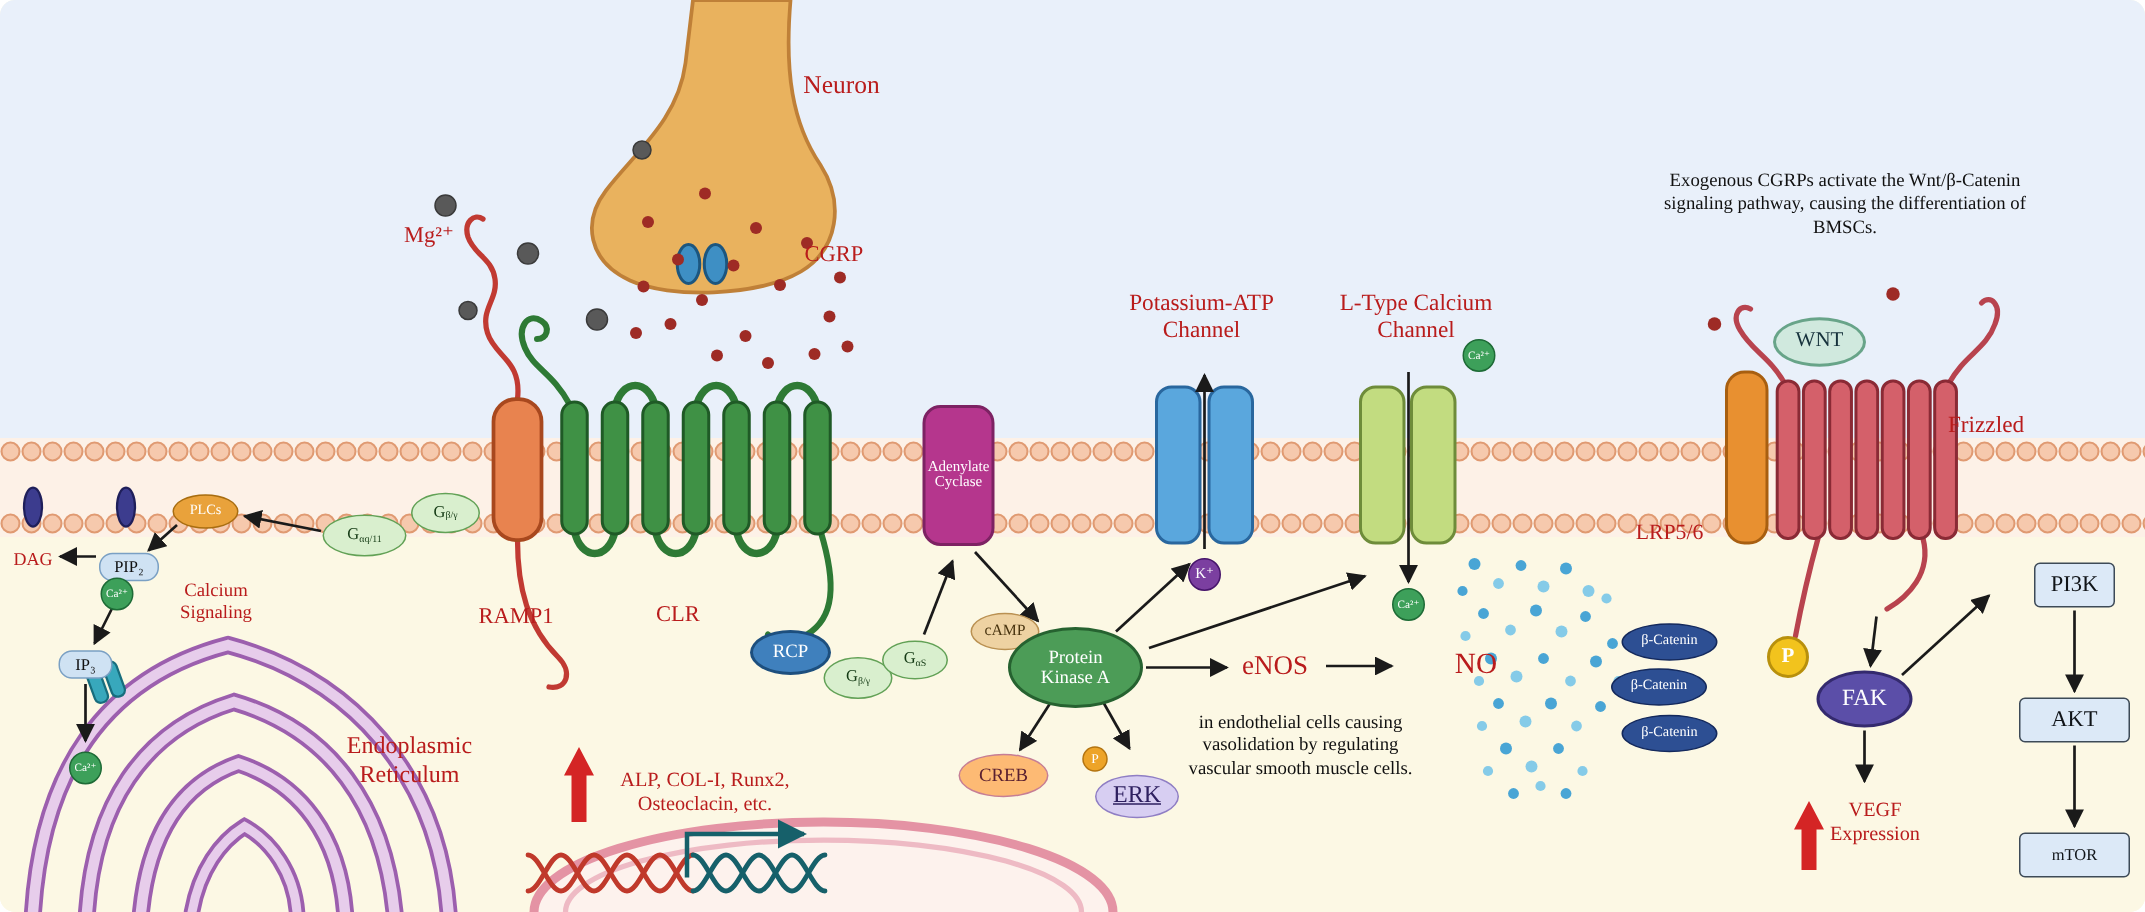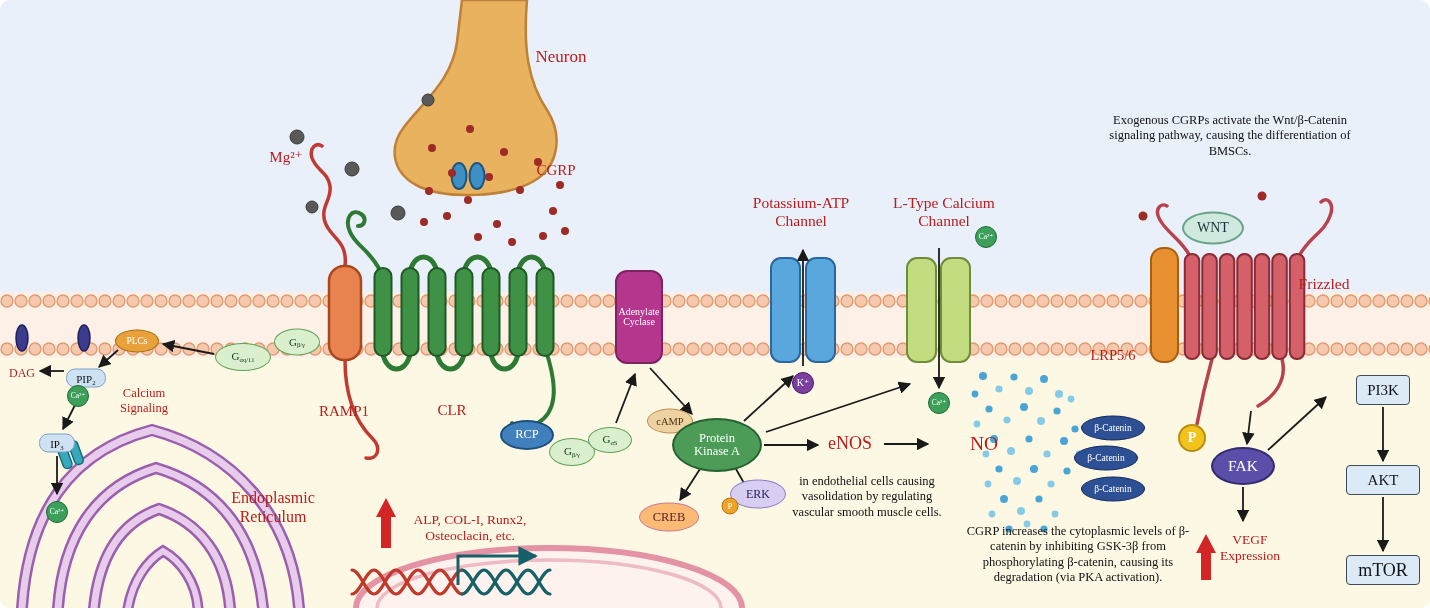--- a/index.html
+++ b/index.html
@@ -265,21 +265,20 @@
 <div class="lbl" style="left:22px;top:373px;font-size:12px;">DAG</div>
 <div class="lbl" style="left:850px;top:444px;font-size:18px;">eNOS</div>
 <div class="lbl" style="left:984px;top:443px;font-size:19.5px;">NO</div>
 <div class="lbl" style="left:1250px;top:548px;font-size:13.5px;">VEGF
 Expression</div>
 <div class="lbl" style="left:470px;top:528px;font-size:13.5px;">ALP, COL-I, Runx2,
 Osteoclacin, etc.</div>
 
 <div class="note" style="left:1230px;top:136px;width:248px;">Exogenous CGRPs activate the Wnt/β-Catenin signaling pathway, causing the differentiation of BMSCs.</div>
 <div class="note" style="left:867px;top:497px;width:170px;">in endothelial cells causing vasolidation by regulating vascular smooth muscle cells.</div>
-<div class="note" style="left:1078px;top:554px;width:240px;">CGRP increases the cytoplasmic levels of β-catenin by inhibiting GSK-3β from phosphorylating β-catenin, causing its degradation (via PKA activation).</div>
 
 <div class="oval" style="left:639px;top:317px;width:48px;height:94px;border-radius:12px;background:#b5368d;border:2px solid #7d2263;color:#fff;font-size:10px;">Adenylate
 Cyclase</div>
 
 <div class="oval" style="left:527px;top:435px;width:54px;height:30px;background:#3f80bd;border:2px solid #1d4f7e;color:#fff;font-size:12.5px;">RCP</div>
 
 <div class="oval" style="left:572px;top:452px;width:46px;height:28px;background:#d9efce;border:1.5px solid #62a156;color:#143a14;font-size:11px;">
   <span>G</span><span class="sub">β/γ</span>
 </div>
 <div class="oval" style="left:610px;top:440px;width:44px;height:26px;background:#d9efce;border:1.5px solid #62a156;color:#143a14;font-size:11px;">
@@ -296,21 +295,21 @@
 
 <div class="pill" style="left:86px;top:378px;width:40px;height:19px;background:#cfe2f3;border:1.5px solid #7aa0c4;color:#111;font-size:11px;">PIP₂</div>
 <div class="pill" style="left:57px;top:443px;width:36px;height:19px;background:#cfe2f3;border:1.5px solid #7aa0c4;color:#111;font-size:11px;">IP₃</div>
 
 <div class="oval" style="left:670px;top:421px;width:46px;height:25px;background:#eed2a2;border:1.5px solid #ba9152;color:#4a3510;font-size:10.5px;">cAMP</div>
 
 <div class="oval" style="left:717px;top:445px;width:90px;height:54px;background:#4c9c57;border:2px solid #266230;color:#fff;font-size:12.5px;">Protein
 Kinase A</div>
 
 <div class="oval" style="left:669px;top:517px;width:60px;height:29px;background:#fdba74;border:1.5px solid #c67e95;color:#5a2030;font-size:12.5px;">CREB</div>
-<div class="oval" style="left:758px;top:494px;width:56px;height:29px;background:#d7cef2;border:1.5px solid #8f7ec4;color:#2e2060;font-size:12px;">ERK</div>
+<div class="oval" style="left:758px;top:531px;width:56px;height:29px;background:#d7cef2;border:1.5px solid #8f7ec4;color:#2e2060;font-size:16px;text-decoration:underline;">ERK</div>
 <div class="oval" style="left:730px;top:506px;width:17px;height:17px;background:#eda428;border:1.5px solid #b37410;color:#fff;font-size:9px;">P</div>
 
 <div class="oval" style="left:803px;top:383px;width:22px;height:22px;background:#7b3fa0;border:1.5px solid #47156b;color:#fff;font-size:10px;">K⁺</div>
 
 <div class="oval" style="left:78px;top:396px;width:22px;height:22px;background:#3da05a;border:1.5px solid #1e6b36;color:#fff;font-size:7.5px;">Ca²⁺</div>
 <div class="oval" style="left:57px;top:512px;width:22px;height:22px;background:#3da05a;border:1.5px solid #1e6b36;color:#fff;font-size:7.5px;">Ca²⁺</div>
 <div class="oval" style="left:986px;top:237px;width:22px;height:22px;background:#3da05a;border:1.5px solid #1e6b36;color:#fff;font-size:7.5px;">Ca²⁺</div>
 <div class="oval" style="left:939px;top:403px;width:22px;height:22px;background:#3da05a;border:1.5px solid #1e6b36;color:#fff;font-size:7.5px;">Ca²⁺</div>
 
 <div class="oval" style="left:1213px;top:228px;width:62px;height:33px;background:#d0e9de;border:2px solid #68a489;color:#16323c;font-size:14px;">WNT</div>
@@ -318,15 +317,15 @@
 <div class="oval" style="left:1113px;top:428px;width:64px;height:25px;background:#2d4f93;border:1.5px solid #14295c;color:#fff;font-size:9.5px;">β-Catenin</div>
 <div class="oval" style="left:1106px;top:458px;width:64px;height:25px;background:#2d4f93;border:1.5px solid #14295c;color:#fff;font-size:9.5px;">β-Catenin</div>
 <div class="oval" style="left:1113px;top:489px;width:64px;height:25px;background:#2d4f93;border:1.5px solid #14295c;color:#fff;font-size:9.5px;">β-Catenin</div>
 
 <div class="oval" style="left:1192px;top:438px;width:28px;height:28px;background:#f2c31d;border:2px solid #b8900c;color:#fff;font-size:14px;font-weight:bold;">P</div>
 
 <div class="oval" style="left:1243px;top:466px;width:64px;height:38px;background:#5b4ea8;border:2px solid #342a6e;color:#fff;font-size:15.5px;">FAK</div>
 
 <div class="rbox" style="left:1383px;top:390px;width:54px;height:30px;font-size:15px;">PI3K</div>
 <div class="rbox" style="left:1383px;top:480px;width:74px;height:30px;font-size:15px;">AKT</div>
-<div class="rbox" style="left:1383px;top:570px;width:74px;height:30px;font-size:18px;">mTOR</div>
+<div class="rbox" style="left:1383px;top:570px;width:74px;height:30px;font-size:11px;">mTOR</div>
 
 </div>
 
 </body></html>

